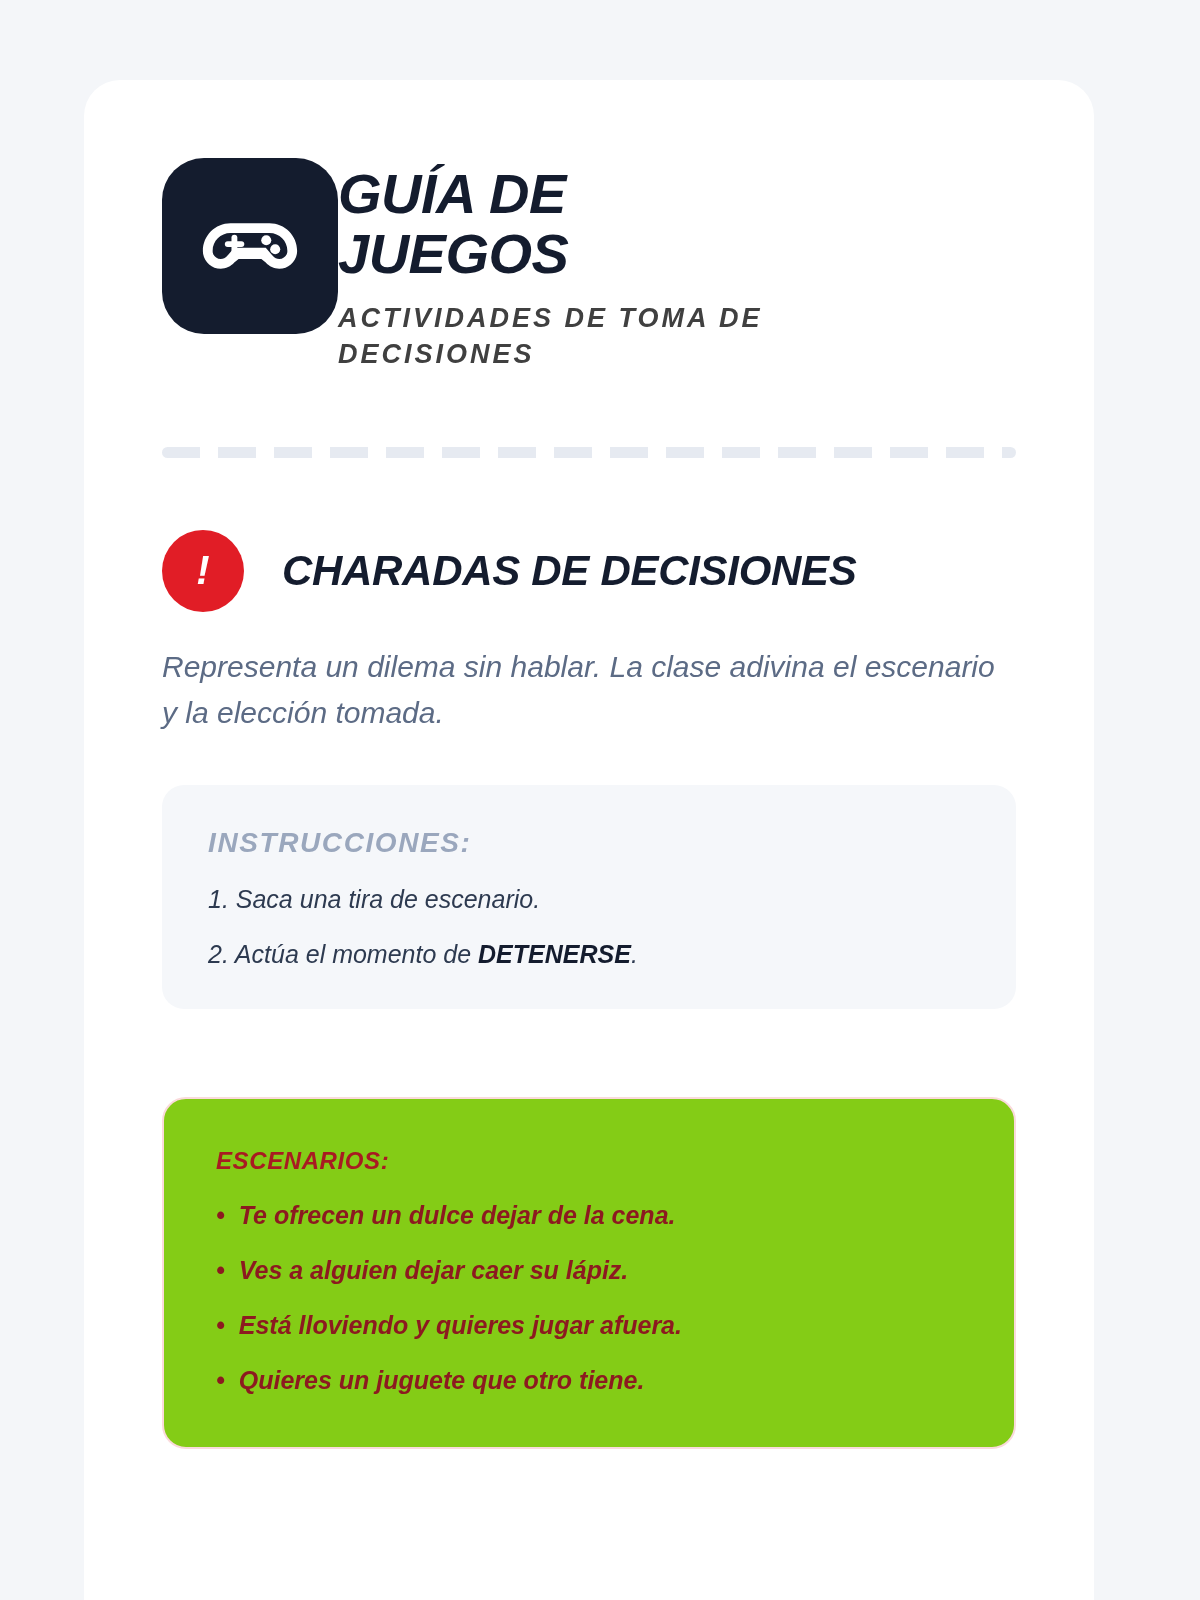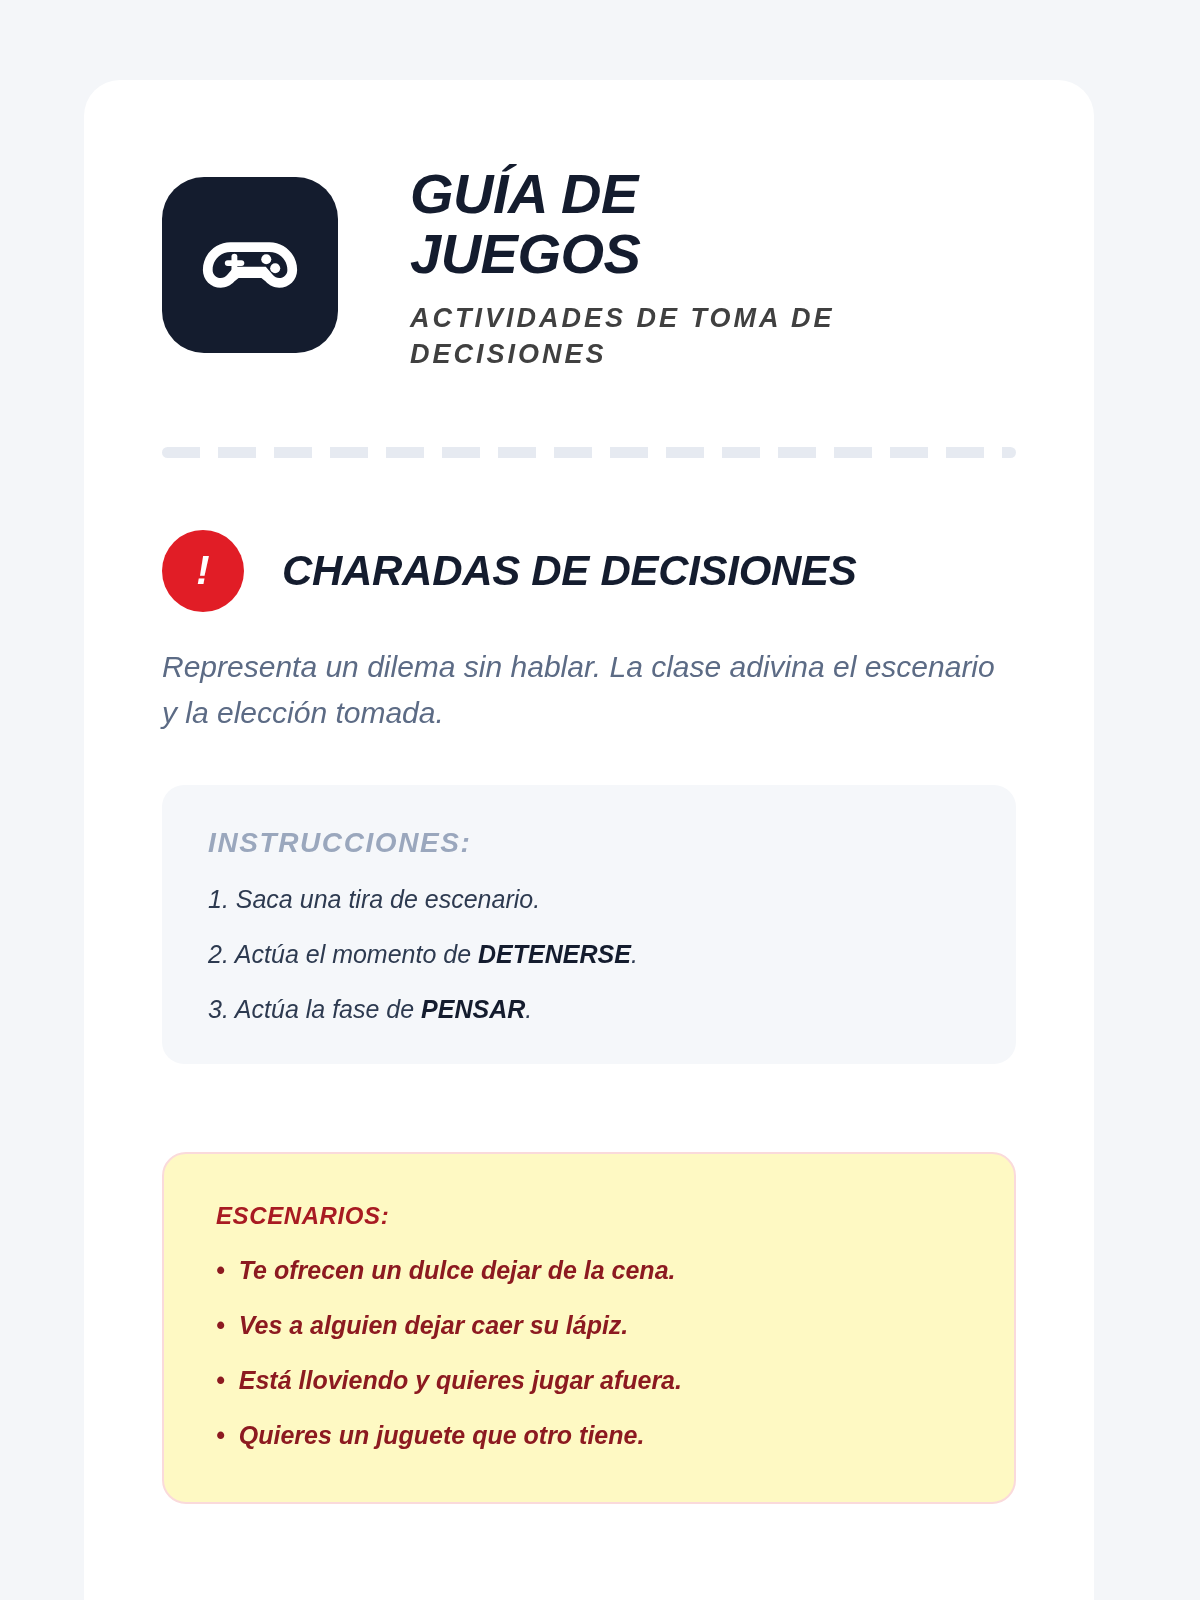--- a/index.html
+++ b/index.html
@@ -24,22 +24,21 @@
     min-height: 1560px;
     background: #ffffff;
     border-radius: 36px 36px 0 0;
     box-sizing: border-box;
     padding: 78px 78px 40px 78px;
   }
 
   
   .header {
     display: flex;
-    align-items: center;
-    gap: 72px;
+    align-items: flex-start;
   }
   .logo-tile {
     width: 176px;
     height: 176px;
     background: #141c2e;
     border-radius: 42px;
     flex: 0 0 auto;
     display: flex;
     align-items: center;
     justify-content: center;
@@ -135,21 +134,21 @@
     margin-top: 26px;
     font-size: 25px;
     font-style: italic;
     color: #2d3a50;
   }
   .instr-item b { font-weight: 800; font-style: italic; color:#141c2e; }
 
   
   .scen-box {
     margin-top: 88px;
-    background: #fef9c3;
+    background: #84cc16;
     border: 2px solid #fadadb;
     border-radius: 24px;
     padding: 48px 76px 52px 52px;
   }
   .scen-label {
     font-size: 24px;
     font-weight: 800;
     font-style: italic;
     letter-spacing: 0.6px;
     color: #a81b22;
@@ -194,21 +193,20 @@
         <div class="badge">!</div>
         <div class="section-title">CHARADAS DE DECISIONES</div>
       </div>
 
       <div class="section-desc">Representa un dilema sin hablar. La clase adivina el escenario y la elección tomada.</div>
 
       <div class="instr-box">
         <div class="instr-label">INSTRUCCIONES:</div>
         <div class="instr-item">1. Saca una tira de escenario.</div>
         <div class="instr-item">2. Actúa el momento de <b>DETENERSE</b>.</div>
-        <div class="instr-item">3. Actúa la fase de <b>PENSAR</b>.</div>
       </div>
 
       <div class="scen-box">
         <div class="scen-label">ESCENARIOS:</div>
 
         <div class="scen-item">
           <span class="scen-bullet">•</span>
           <span>Te ofrecen un dulce dejar de la cena.</span>
         </div>
         <div class="scen-item">

